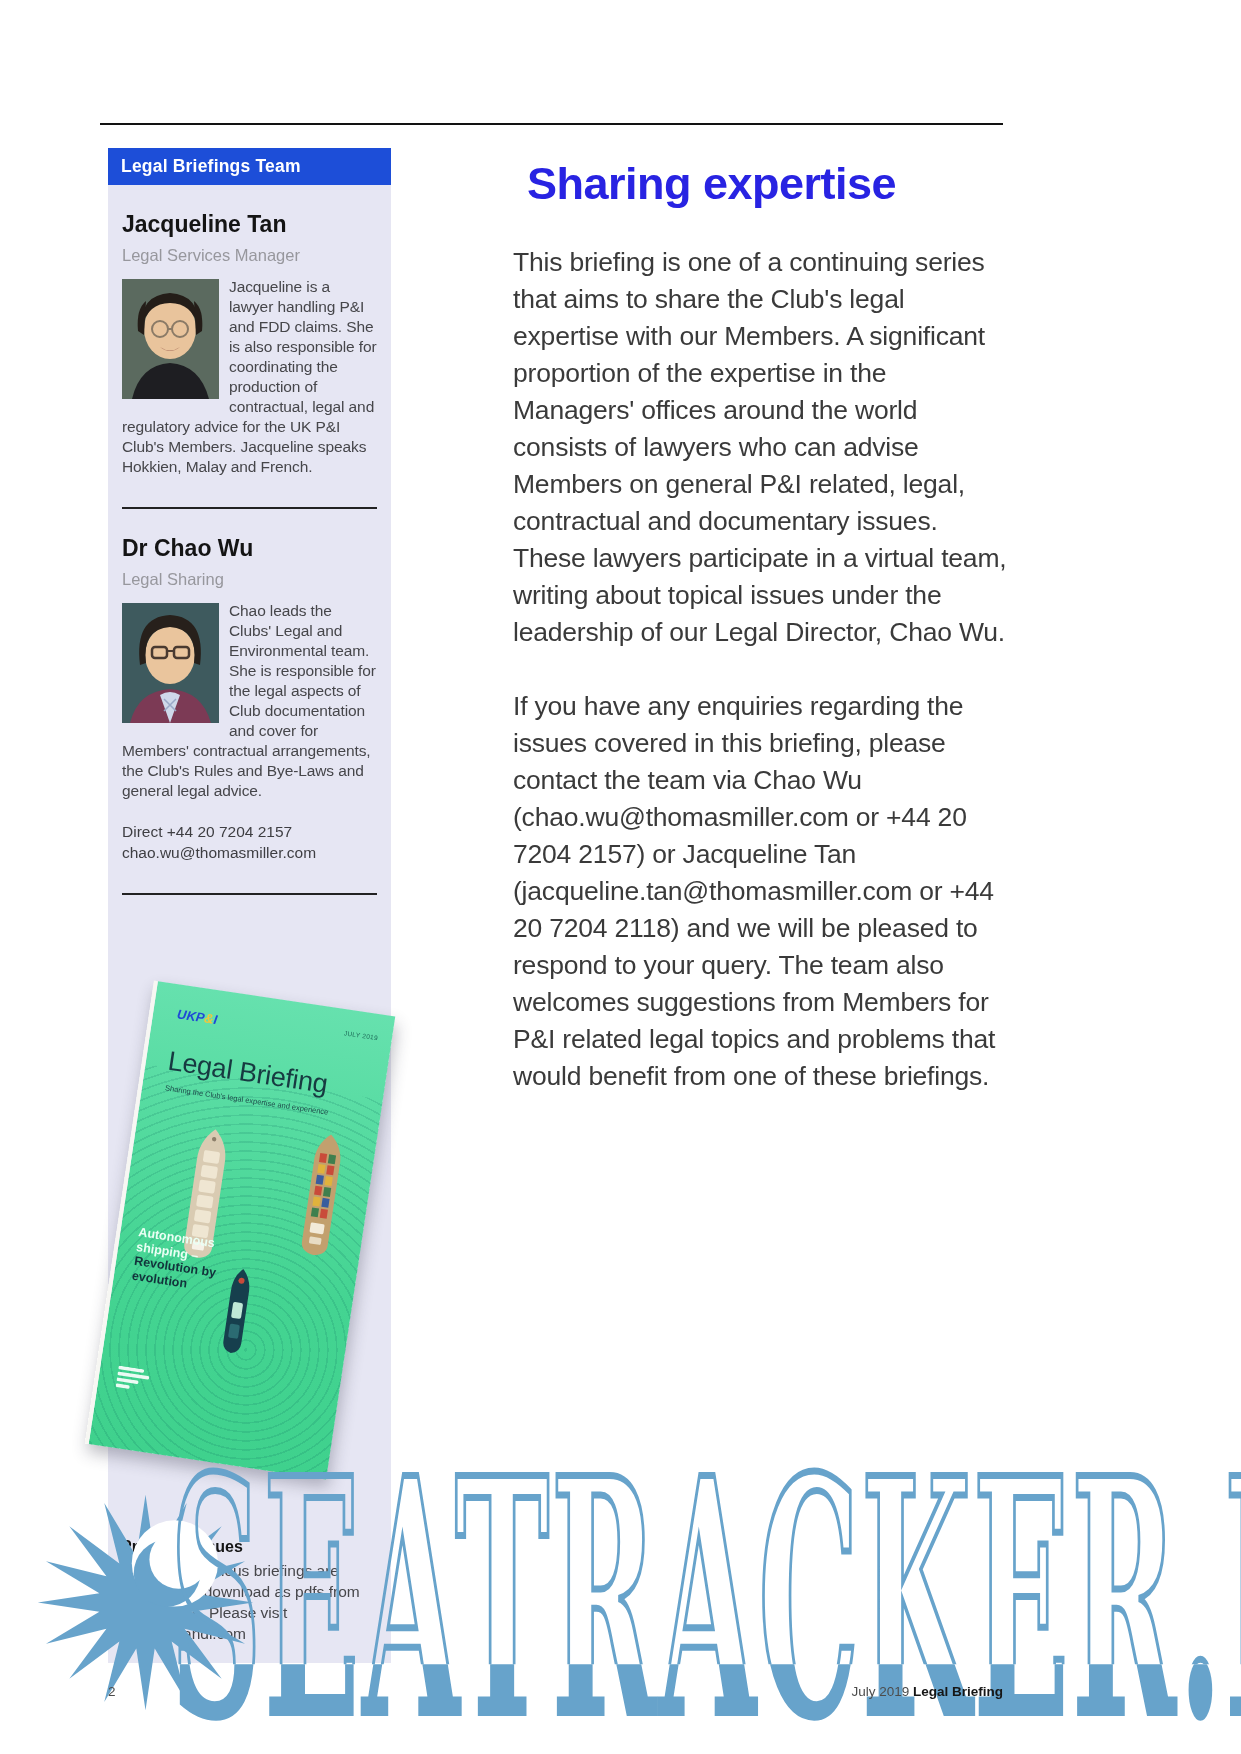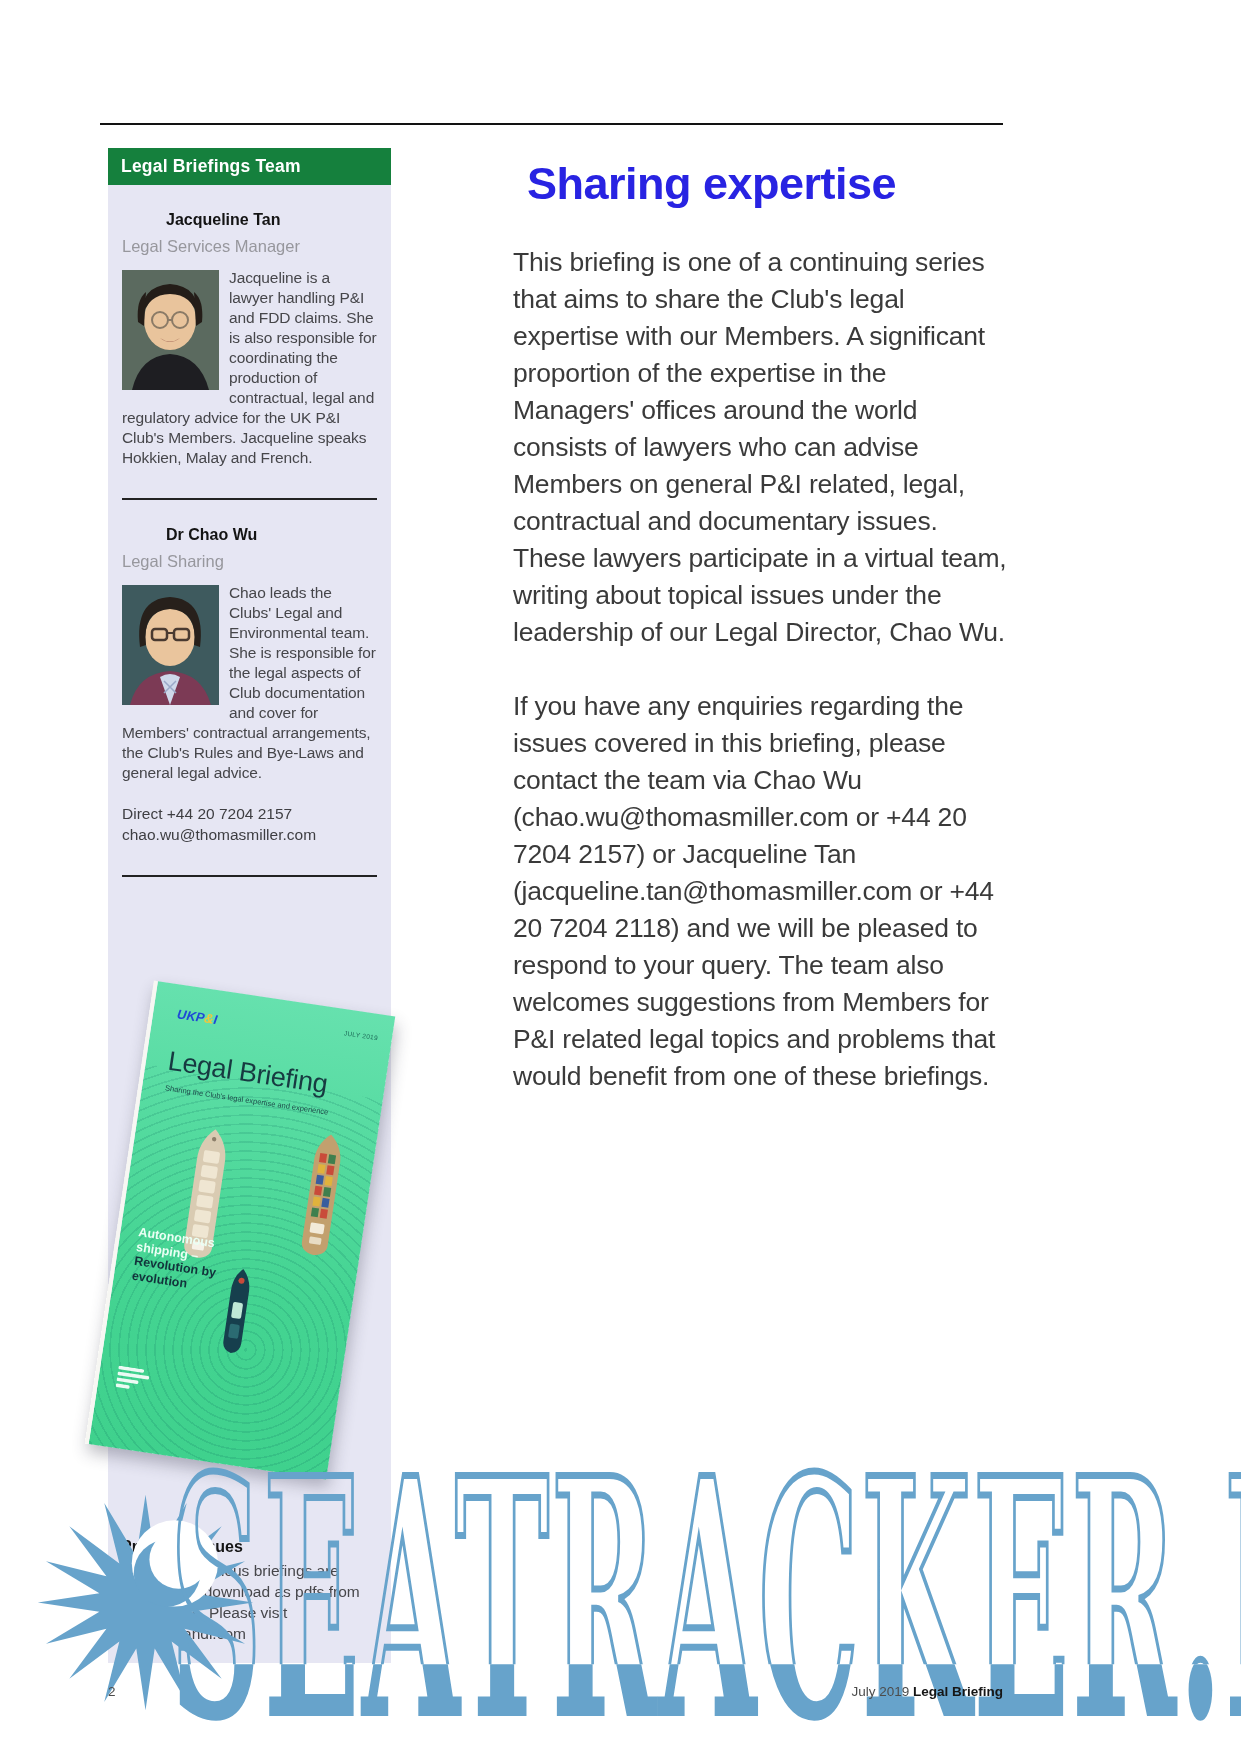--- a/index.html
+++ b/index.html
@@ -11,26 +11,26 @@
   }
   
   .top-rule{position:absolute;left:100px;top:123px;width:903px;height:2px;background:#121212;}
 
   
   .sidebar{
     position:absolute;left:108px;top:148px;width:283px;height:1515px;
     background:#e6e6f3;z-index:2;
   }
   .sidebar-header{
-    background:#15803d;color:#ffffff;font-weight:bold;font-size:17.5px;
+    background:#1d4ed8;color:#ffffff;font-weight:bold;font-size:17.5px;
     height:37px;line-height:37px;padding:0 0 0 13px;letter-spacing:.2px;
   }
   .sidebar-inner{padding:0 14px;}
   .member{margin-top:26px;}
-  .member-name{font-size:16px;font-weight:bold;color:#141414;margin-left:44px;}
+  .member-name{font-size:23px;font-weight:bold;color:#141414;}
   .member-title{font-size:16.5px;color:#97979d;margin-top:8px;}
   .member-bio{
     margin-top:12px;font-size:15.5px;line-height:20px;color:#46464a;letter-spacing:-0.1px;
   }
   .member-photo{
     float:left;width:97px;height:120px;margin:2px 10px 4px 0;display:block;
   }
   .member-contact{margin-top:20px;font-size:15.5px;line-height:21px;color:#3e3e42;clear:none;}
   .member-contact .email{color:#3e3e42;text-decoration:none;}
   .bio-clear{clear:both;}

